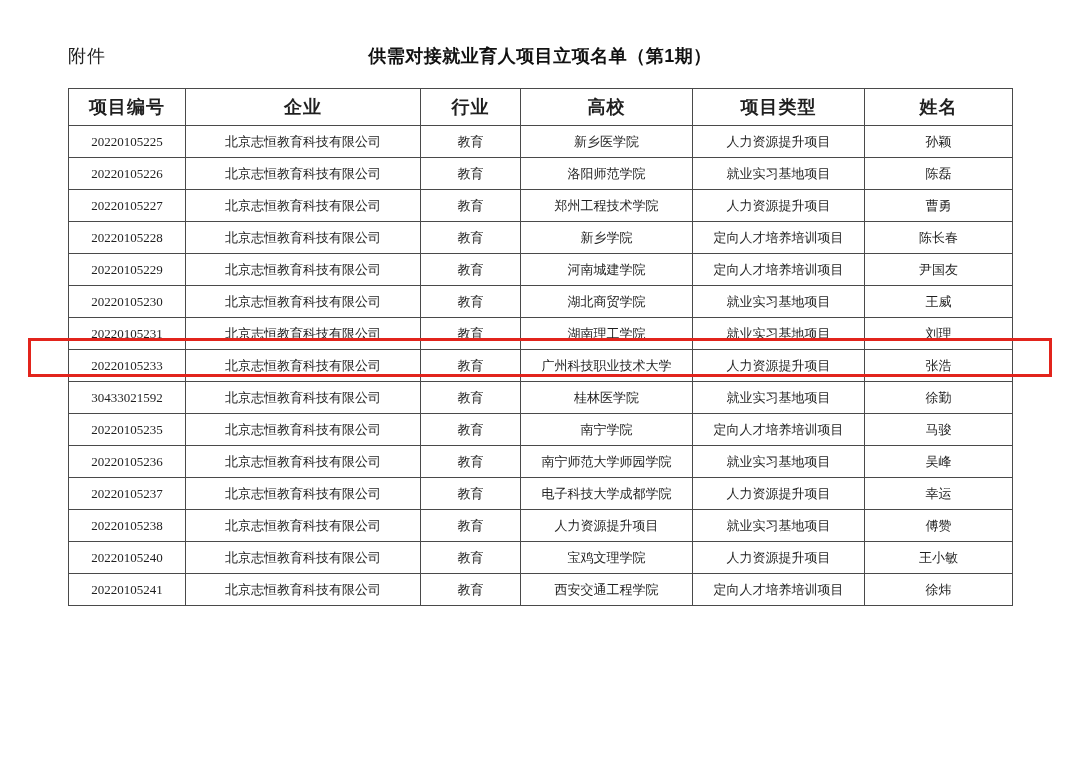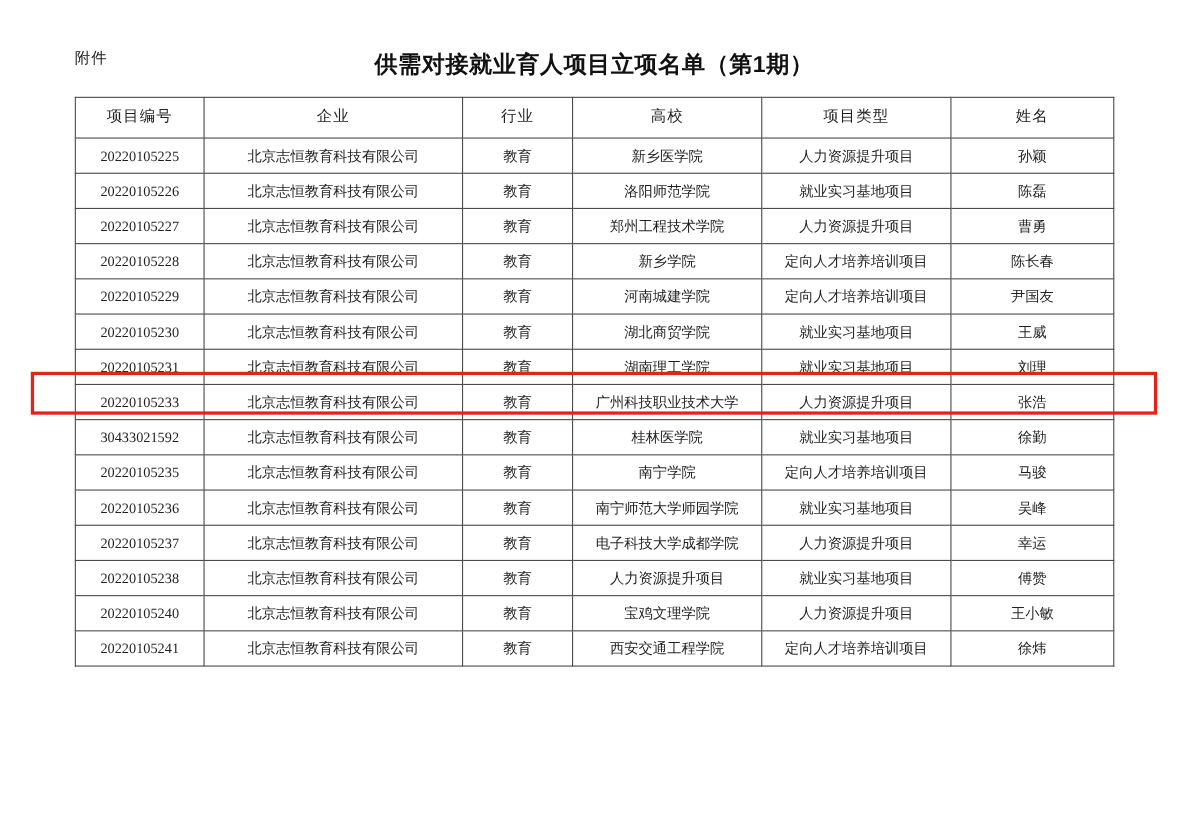--- a/index.html
+++ b/index.html
@@ -18,31 +18,31 @@
   .page {
     position: relative;
     width: 1080px;
     height: 763px;
     box-sizing: border-box;
   }
   .attachment-label {
     position: absolute;
     left: 68px;
     top: 44px;
-    font-size: 14px;
+    font-size: 18px;
     color: #222;
     letter-spacing: 1px;
   }
   .doc-title {
     position: absolute;
     left: 0;
     right: 0;
     top: 44px;
     text-align: center;
-    font-size: 21px;
+    font-size: 18px;
     font-weight: bold;
     color: #111;
     letter-spacing: 0.5px;
     font-family: "Liberation Sans", "DejaVu Sans", sans-serif;
   }
   .table-wrap {
     position: absolute;
     left: 68px;
     top: 88px;
     width: 944px;
@@ -62,22 +62,22 @@
     color: #1f1f1f;
     padding: 0;
     height: 31px;
     line-height: 31px;
     white-space: nowrap;
     overflow: hidden;
   }
   table.listing thead th {
     height: 36px;
     line-height: 36px;
-    font-weight: normal;
-    font-size: 14px;
+    font-weight: bold;
+    font-size: 18px;
     letter-spacing: 1px;
   }
   col.c-id { width: 117px; }
   col.c-company { width: 235px; }
   col.c-industry { width: 100px; }
   col.c-school { width: 172px; }
   col.c-type { width: 172px; }
   col.c-name { width: 148px; }
 
   tr.highlight-row td {

